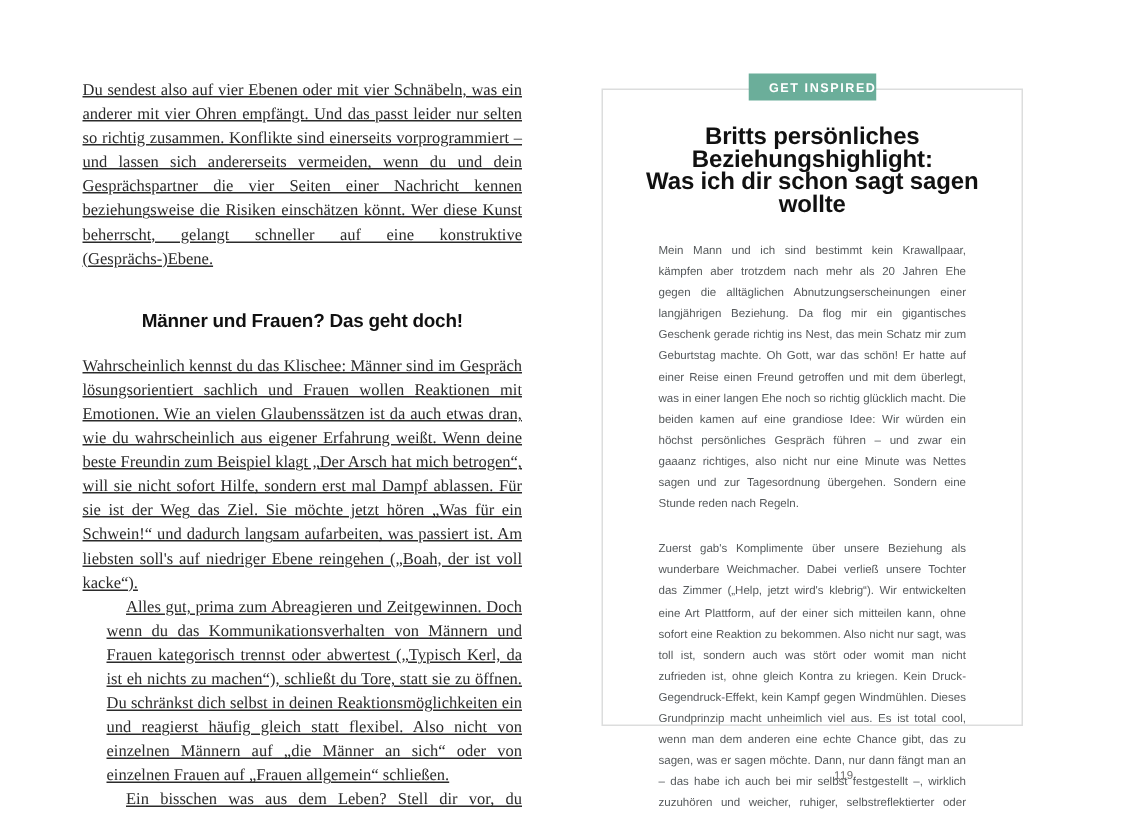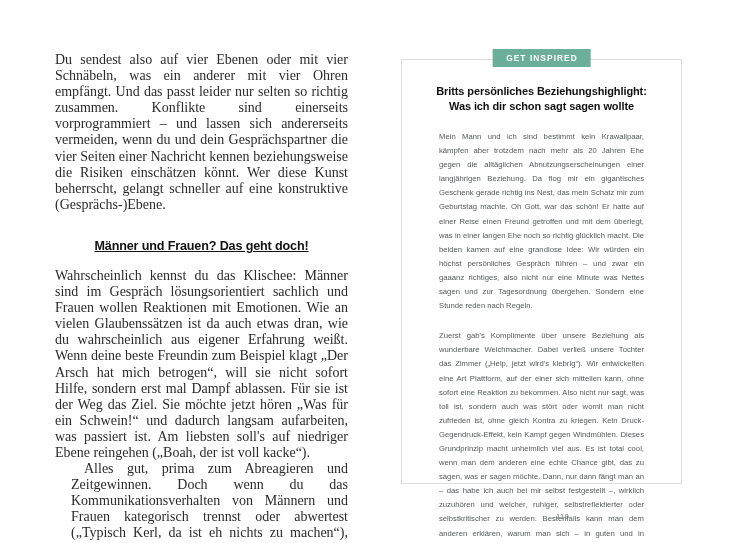--- a/index.html
+++ b/index.html
@@ -27,41 +27,41 @@
     box-sizing: border-box;
     background: #ffffff;
   }
 
   
   .page-left {
     padding: 52px 27px 0 55px;
   }
   .body-serif {
     font-family: "Liberation Serif", serif;
-    font-size: 14px;
+    font-size: 11px;
     line-height: 16.1px;
     color: #2b2b2b;
     text-align: justify;
     text-justify: inter-word;
     hyphens: manual;
     margin: 0;
+    text-decoration: underline;
   }
   .body-serif + .body-serif {
     text-indent: 13px;
     margin-left: 16px;
   }
   .section-heading {
     font-family: "Liberation Sans", sans-serif;
     font-size: 12.6px;
     font-weight: bold;
     color: #111111;
     text-align: center;
     letter-spacing: -0.15px;
     margin: 26px 0 15px 0;
-    text-decoration: underline;
   }
   .folio {
     position: absolute;
     bottom: 22px;
     left: 0;
     right: 0;
     text-align: center;
     font-family: "Liberation Sans", sans-serif;
     font-size: 7.6px;
     letter-spacing: 0.3px;
@@ -87,27 +87,27 @@
     position: absolute;
     top: -11px;
     left: 50%;
     transform: translateX(-50%);
     background: #6bae9a;
     color: #ffffff;
     font-family: "Liberation Sans", sans-serif;
     font-size: 8.4px;
     font-weight: bold;
     letter-spacing: 1.05px;
-    padding: 5px 13px 5px 14px;
+    padding: 5px 0 5px 14px;
     white-space: nowrap;
     line-height: 1;
   }
   .box-heading {
     font-family: "Liberation Sans", sans-serif;
-    font-size: 11px;
+    font-size: 16px;
     font-weight: bold;
     color: #111111;
     text-align: center;
     line-height: 15px;
     letter-spacing: -0.1px;
     margin: 0 0 15px 0;
   }
   .box-heading .line {
     display: block;
   }

